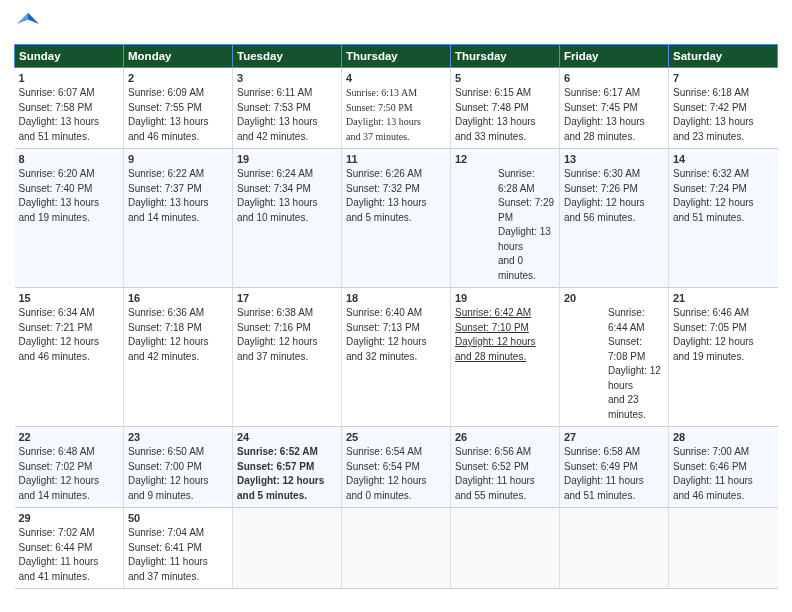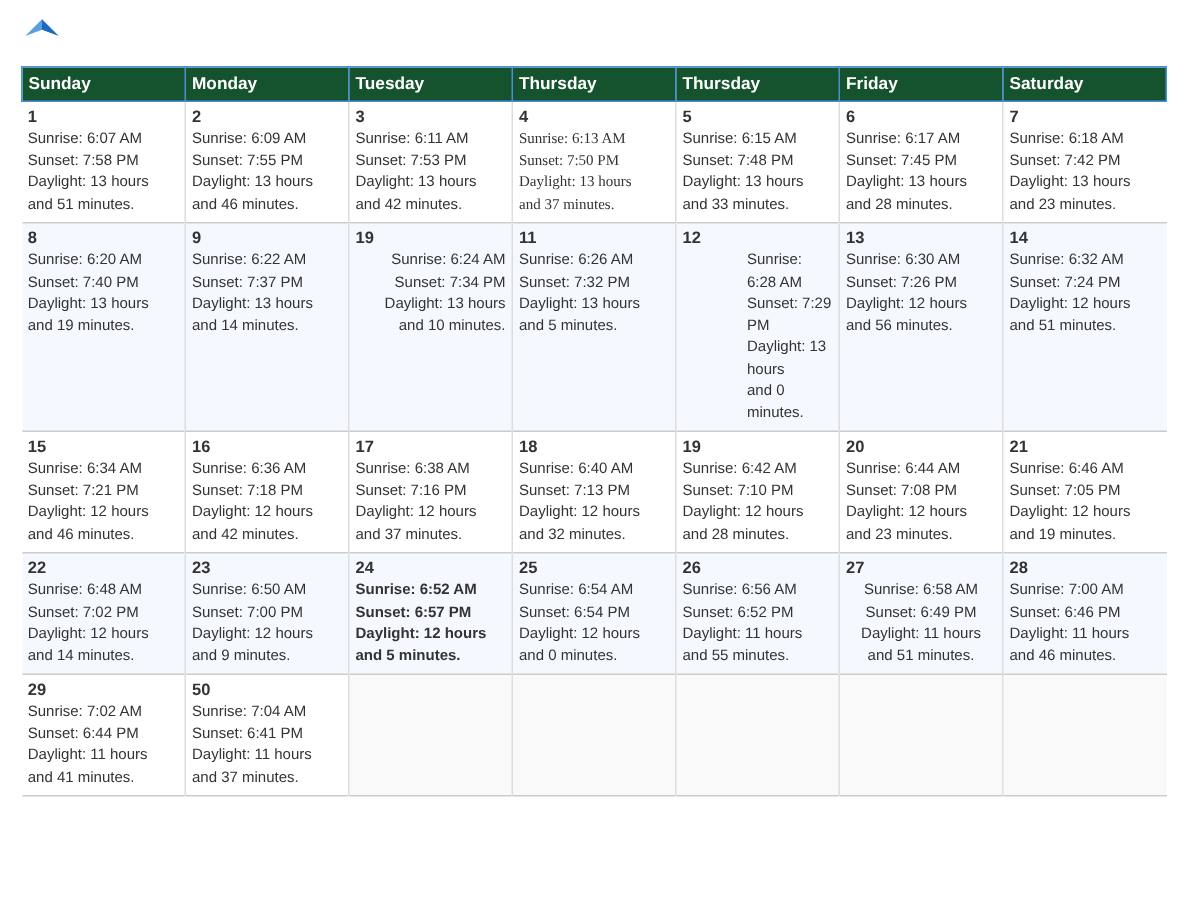--- a/index.html
+++ b/index.html
@@ -192,21 +192,21 @@
           </td>
           <td>
             <span class="day-num">9</span>
             <div class="day-info" style="white-space: pre-line;">Sunrise: 6:22 AM
 Sunset: 7:37 PM
 Daylight: 13 hours
 and 14 minutes.</div>
           </td>
           <td>
             <span class="day-num">19</span>
-            <div class="day-info" style="white-space: pre-line; text-align: right;">Sunrise: 6:24 AM
+            <div class="day-info" style="white-space: pre-line;">Sunrise: 6:24 AM
 Sunset: 7:34 PM
 Daylight: 13 hours
 and 10 minutes.</div>
           </td>
           <td>
             <span class="day-num">11</span>
             <div class="day-info" style="white-space: pre-line;">Sunrise: 6:26 AM
 Sunset: 7:32 PM
 Daylight: 13 hours
 and 5 minutes.</div>
@@ -257,28 +257,28 @@
           </td>
           <td>
             <span class="day-num">18</span>
             <div class="day-info" style="white-space: pre-line;">Sunrise: 6:40 AM
 Sunset: 7:13 PM
 Daylight: 12 hours
 and 32 minutes.</div>
           </td>
           <td>
             <span class="day-num">19</span>
-            <div class="day-info" style="white-space: pre-line;">Sunrise: 6:42 AM
+            <div class="day-info" style="white-space: pre-line; text-decoration: underline;">Sunrise: 6:42 AM
 Sunset: 7:10 PM
 Daylight: 12 hours
 and 28 minutes.</div>
           </td>
           <td>
             <span class="day-num">20</span>
-            <div class="day-info" style="white-space: pre-line;">Sunrise: 6:44 AM
+            <div class="day-info" style="white-space: pre-line; margin-left: 44px;">Sunrise: 6:44 AM
 Sunset: 7:08 PM
 Daylight: 12 hours
 and 23 minutes.</div>
           </td>
           <td>
             <span class="day-num">21</span>
             <div class="day-info" style="white-space: pre-line;">Sunrise: 6:46 AM
 Sunset: 7:05 PM
 Daylight: 12 hours
 and 19 minutes.</div>
@@ -315,21 +315,21 @@
           </td>
           <td>
             <span class="day-num">26</span>
             <div class="day-info" style="white-space: pre-line;">Sunrise: 6:56 AM
 Sunset: 6:52 PM
 Daylight: 11 hours
 and 55 minutes.</div>
           </td>
           <td>
             <span class="day-num">27</span>
-            <div class="day-info" style="white-space: pre-line; text-align: center;">Sunrise: 6:58 AM
+            <div class="day-info" style="white-space: pre-line;">Sunrise: 6:58 AM
 Sunset: 6:49 PM
 Daylight: 11 hours
 and 51 minutes.</div>
           </td>
           <td>
             <span class="day-num">28</span>
             <div class="day-info" style="white-space: pre-line;">Sunrise: 7:00 AM
 Sunset: 6:46 PM
 Daylight: 11 hours
 and 46 minutes.</div>

